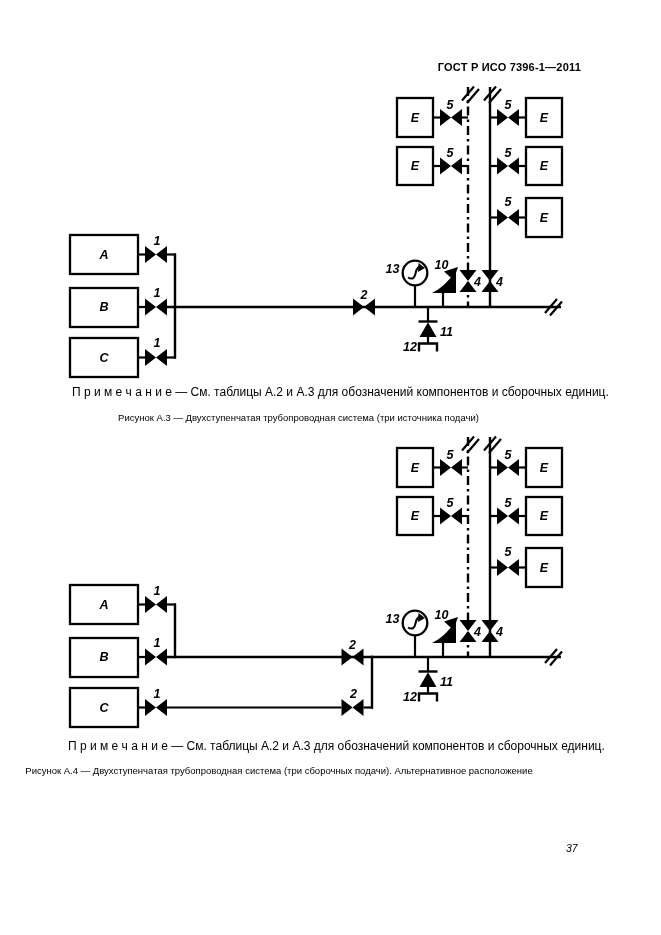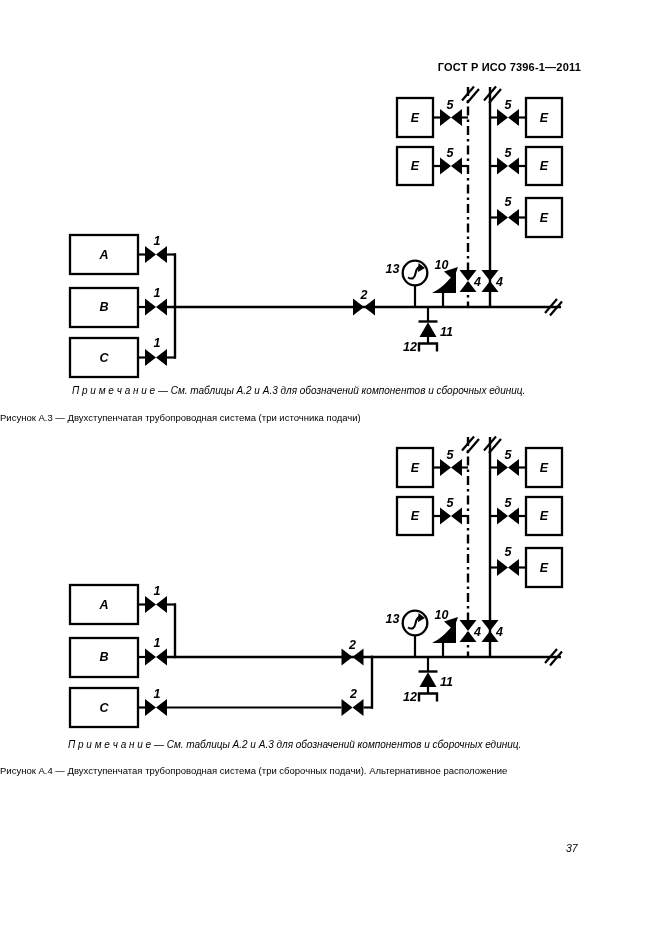--- a/index.html
+++ b/index.html
@@ -1,20 +1,20 @@
 <!DOCTYPE html>
 <html><head>
 <meta charset="utf-8">
 <style>
   html,body{margin:0;padding:0;background:#ffffff;}
   .page{position:relative;width:661px;height:935px;background:#ffffff;overflow:hidden;
         font-family:"Liberation Sans",sans-serif;color:#000;}
   .hdr{position:absolute;top:61px;right:80px;font-size:11px;font-weight:bold;letter-spacing:.2px;white-space:nowrap;}
-  .note{position:absolute;font-size:10px;white-space:nowrap;font-style:italic;}
-  .cap{position:absolute;font-size:9.5px;line-height:14.5px;}
+  .note{position:absolute;font-size:12px;white-space:nowrap;}
+  .cap{position:absolute;font-size:9.5px;text-align:center;line-height:14.5px;}
   .pagenum{position:absolute;top:842px;left:566px;font-size:10.5px;font-style:italic;}
   .dl{position:absolute;transform:translate(-50%,-50%);font-size:12.5px;font-weight:bold;
       font-style:italic;white-space:nowrap;line-height:1;}
   svg.canvas{position:absolute;left:0;top:0;}
 </style>
 </head>
 <body>
 
 <div class="page">
 

